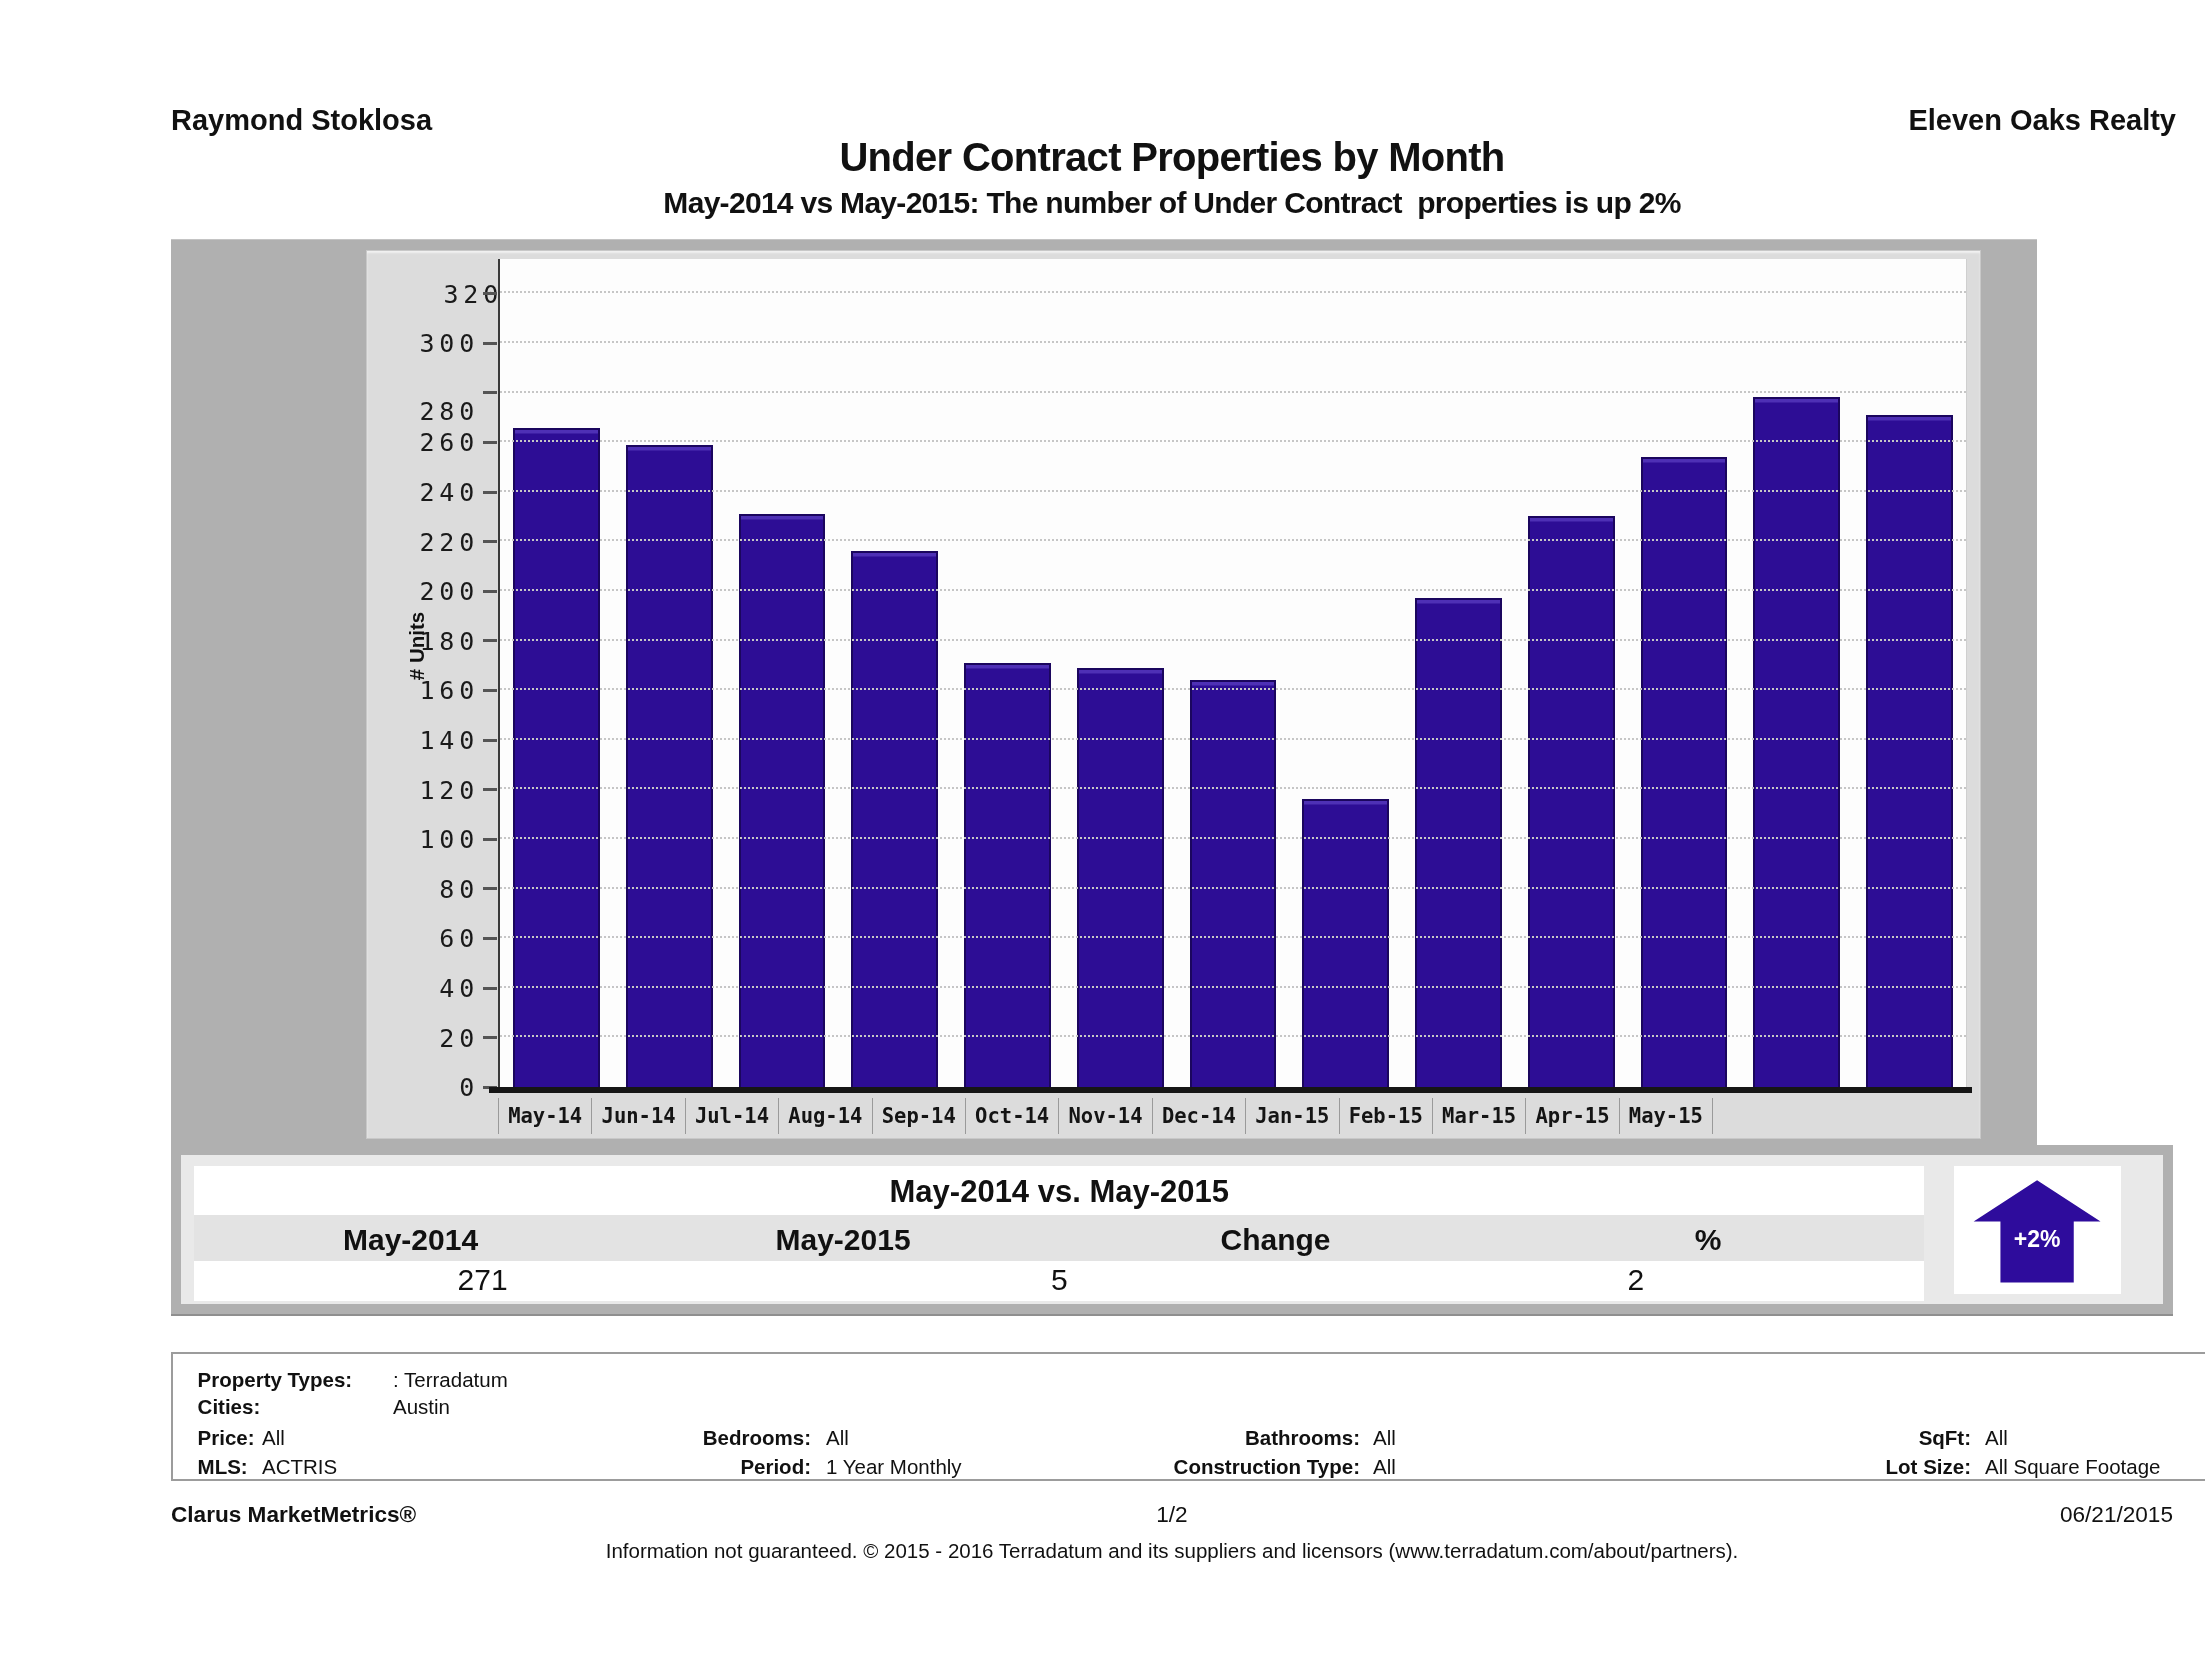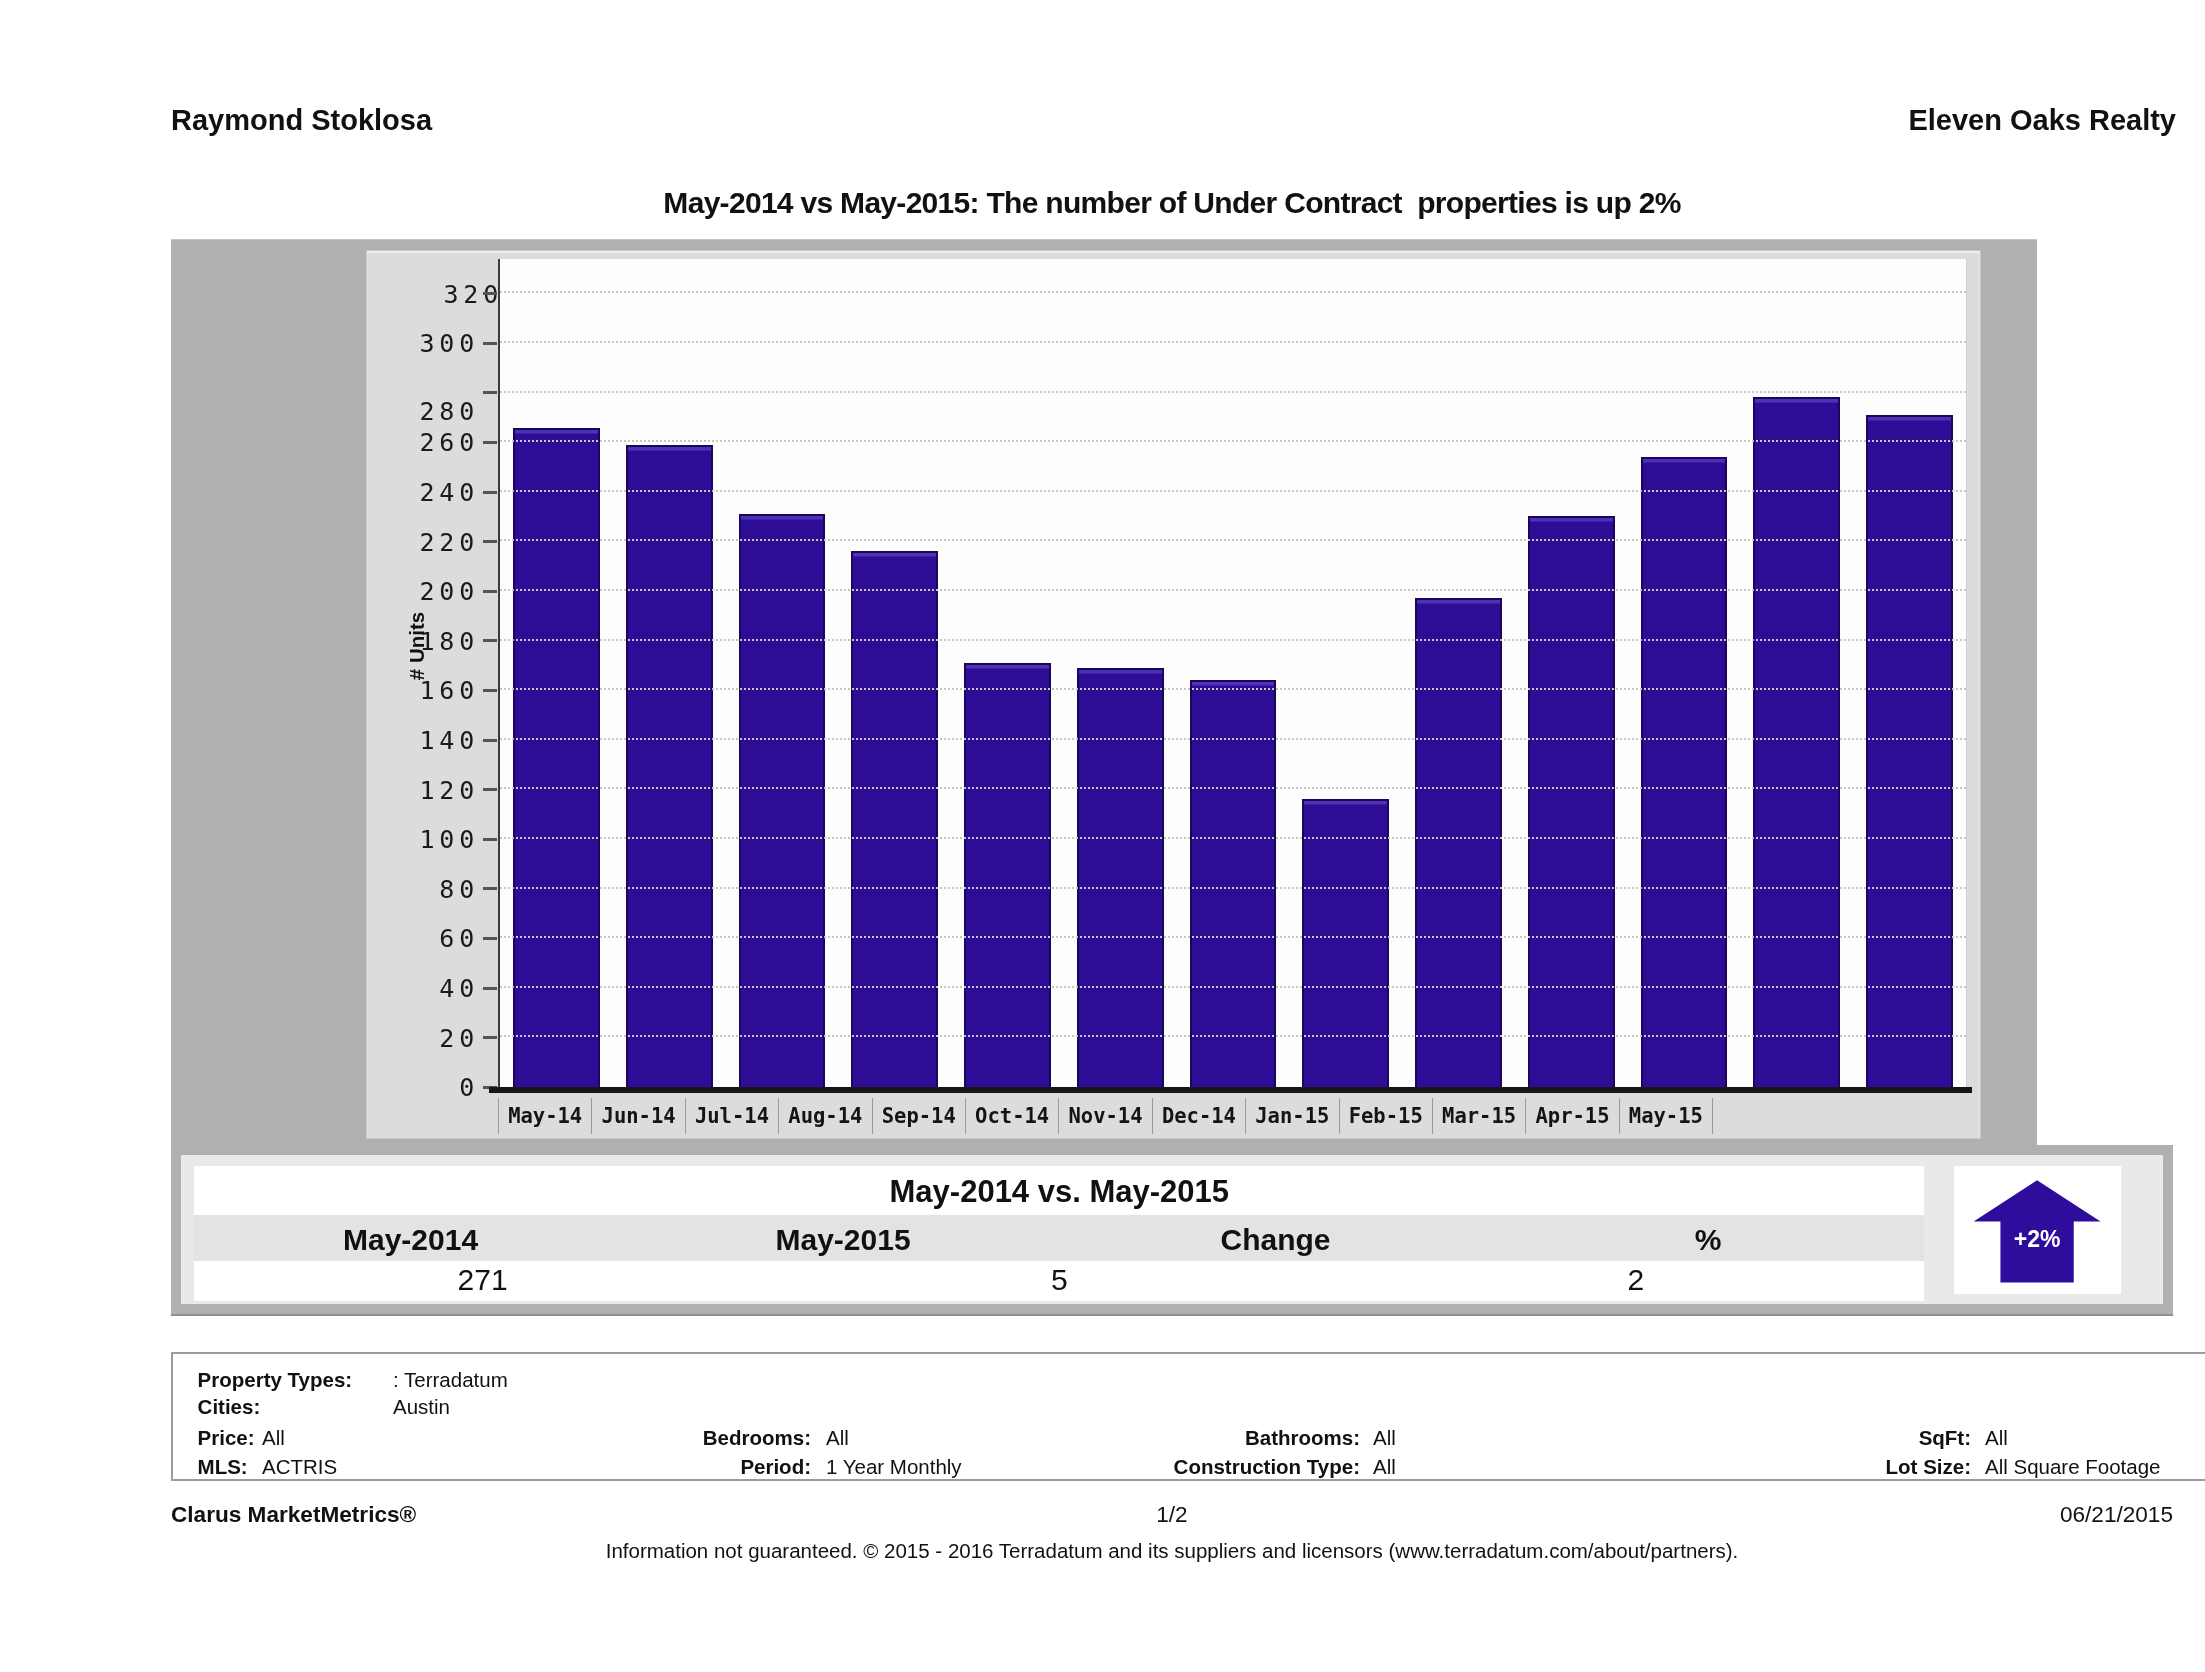--- a/index.html
+++ b/index.html
@@ -72,20 +72,21 @@
   .footer-date{position:absolute;left:171px;top:1502px;width:2002px;text-align:right;font-size:22.6px;}
   .footer-disclaimer{position:absolute;left:171px;top:1539px;width:2002px;text-align:center;font-size:20.5px;}
 </style>
 </head>
 <body>
 
 <div class="page">
 
   <div class="hdr-left">Raymond Stoklosa</div>
   <div class="hdr-right">Eleven Oaks Realty</div>
+  <div class="rpt-title">Under Contract Properties by Month</div>
   <div class="rpt-subtitle">May-2014 vs May-2015: The number of Under Contract  properties is up 2%</div>
 
   <div class="chart-container">
     <div class="chart-frame">
       <div class="y-axis-title"># Units</div>
       <div id="y-gutter">
           <div class="ytick-label" style="bottom: 37px;">0</div>
           <div class="ytick-mark" style="bottom: 49px;"></div>
           <div class="ytick-label" style="bottom: 86px;">20</div>
           <div class="ytick-mark" style="bottom: 99px;"></div>

